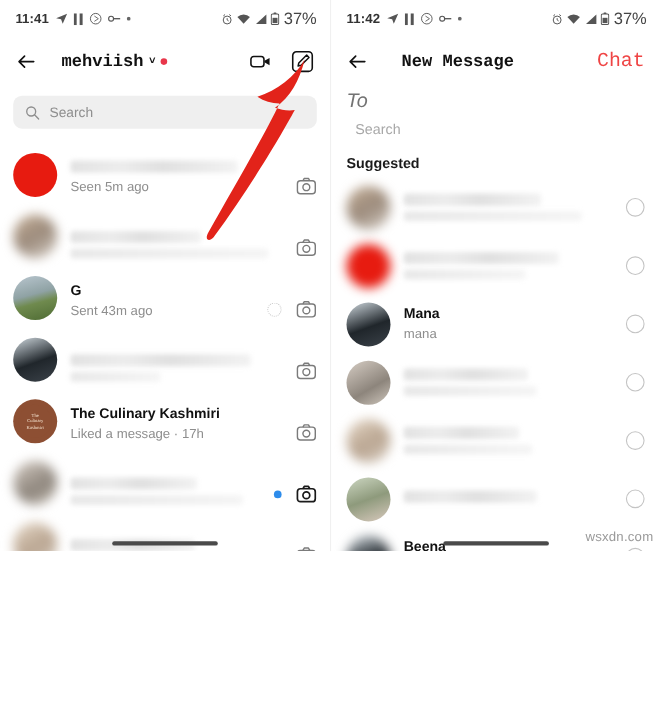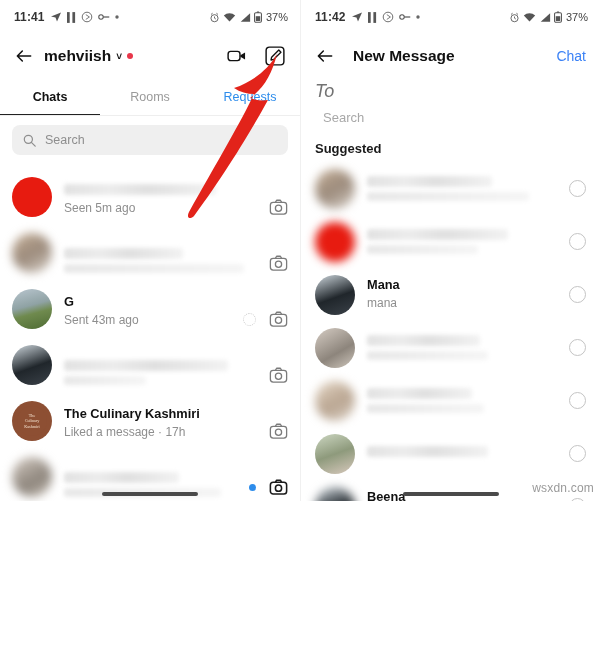--- a/index.html
+++ b/index.html
@@ -17,37 +17,37 @@
   .panel.right { border-left: 1px solid #f0f0f0; }
 
   
   .statusbar {
     height: 34px; display: flex; align-items: center;
     padding: 0 12px 0 14px; font-size: 11.5px; color: #444;
   }
   .sb-left { display: flex; align-items: center; gap: 5px; }
   .sb-time { font-size: 12px; font-weight: 600; color: #333; letter-spacing: .1px; }
   .sb-right { margin-left: auto; display: flex; align-items: center; gap: 3px; }
-  .sb-batt { font-size: 11px; color: #444; margin-left: 1px; }
+  .sb-batt { font-size: 15px; color: #444; margin-left: 1px; }
   .ic { display: inline-block; line-height: 0; }
 
   
   .header {
-    height: 44px; display: flex; align-items: center; padding: 0 14px; gap: 4px;
+    height: 44px; display: flex; align-items: center; padding: 0 14px; gap: 16px; font-family: Liberation Mono, monospace;
   }
   .back { cursor: pointer; line-height: 0; }
   .title-user {
     display: flex; align-items: center; gap: 5px;
     font-size: 15.5px; font-weight: 700; color: #111; margin-left: 6px;
   }
   .chev { font-size: 10px; color: #111; }
   .reddot { width: 6px; height: 6px; border-radius: 50%; background: #e8364a; }
   .hdr-actions { margin-left: auto; display: flex; align-items: center; gap: 16px; }
   .nm-title { font-size: 15.5px; font-weight: 700; color: #111; margin-left: 14px; }
-  .chat-btn { margin-left: auto; font-size: 14px; color: #3b82f6; }
+  .chat-btn { margin-left: auto; font-size: 18px; color: #ef4444; }
 
   
   .tabs { display: flex; height: 38px; position: relative; }
   .tab {
     flex: 1; display: flex; align-items: center; justify-content: center;
     font-size: 12.5px; color: #9a9a9a; position: relative;
   }
   .tab.active { color: #111; font-weight: 700; }
   .tab.req { color: #2d8ceb; }
   .tab.active::after {
@@ -211,31 +211,20 @@
               <rect x="2.5" y="7.5" width="14" height="11" rx="3" fill="none" stroke="#111" stroke-width="1.7"></rect>
               <path d="M17 12.2 L22.5 9 v8 L17 13.8 Z" fill="#111"></path>
             </svg></span>
         <span class="ic"><svg width="22" height="22" viewBox="0 0 26 26">
               <rect x="2.5" y="2.5" width="21" height="21" rx="4" fill="none" stroke="#111" stroke-width="1.7"></rect>
               <path d="M17.5 6 L20 8.5 L11.5 17 L8.3 17.7 L9 14.5 Z" fill="none" stroke="#111" stroke-width="1.6" stroke-linejoin="round"></path>
             </svg></span>
       </div>
     </div>
 
-    <div class="tabs">
-      <div class="tab active">
-          <span>Chats</span>
-        </div>
-      <div class="tab">
-          <span>Rooms</span>
-        </div>
-      <div class="tab req">
-          <span>Requests</span>
-        </div>
-    </div>
 
     <div class="searchwrap">
       <div class="searchbox">
         <span class="ic"><svg width="13" height="13" viewBox="0 0 16 16">
               <circle cx="6.6" cy="6.6" r="5" fill="none" stroke="#8e8e8e" stroke-width="1.5"></circle>
               <path d="M10.3 10.3 L15 15" stroke="#8e8e8e" stroke-width="1.5" stroke-linecap="round"></path>
             </svg></span>
         <span>Search</span>
       </div>
     </div>

